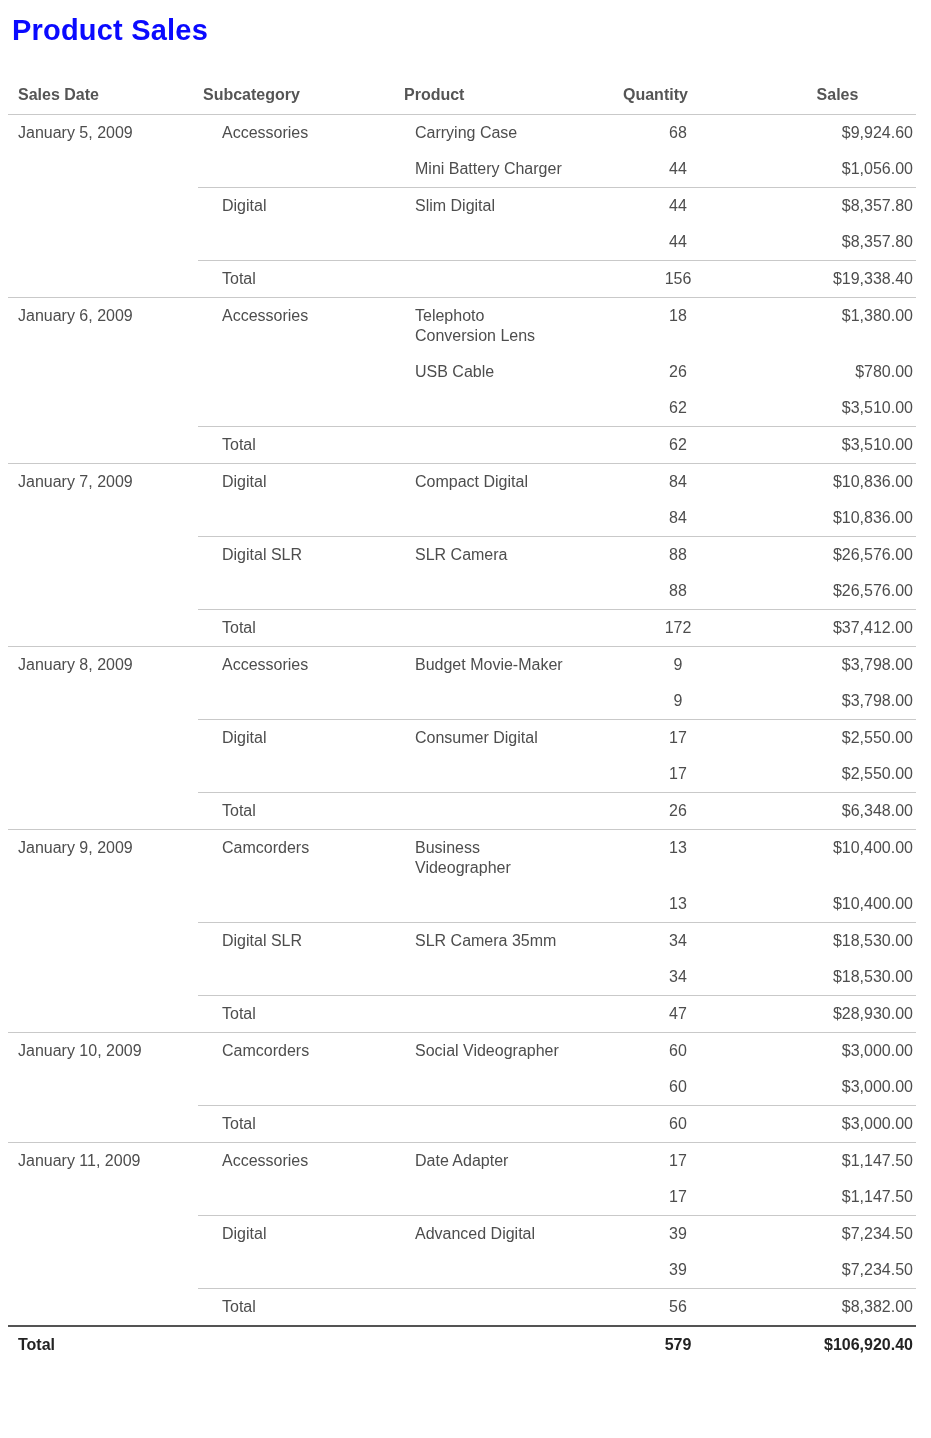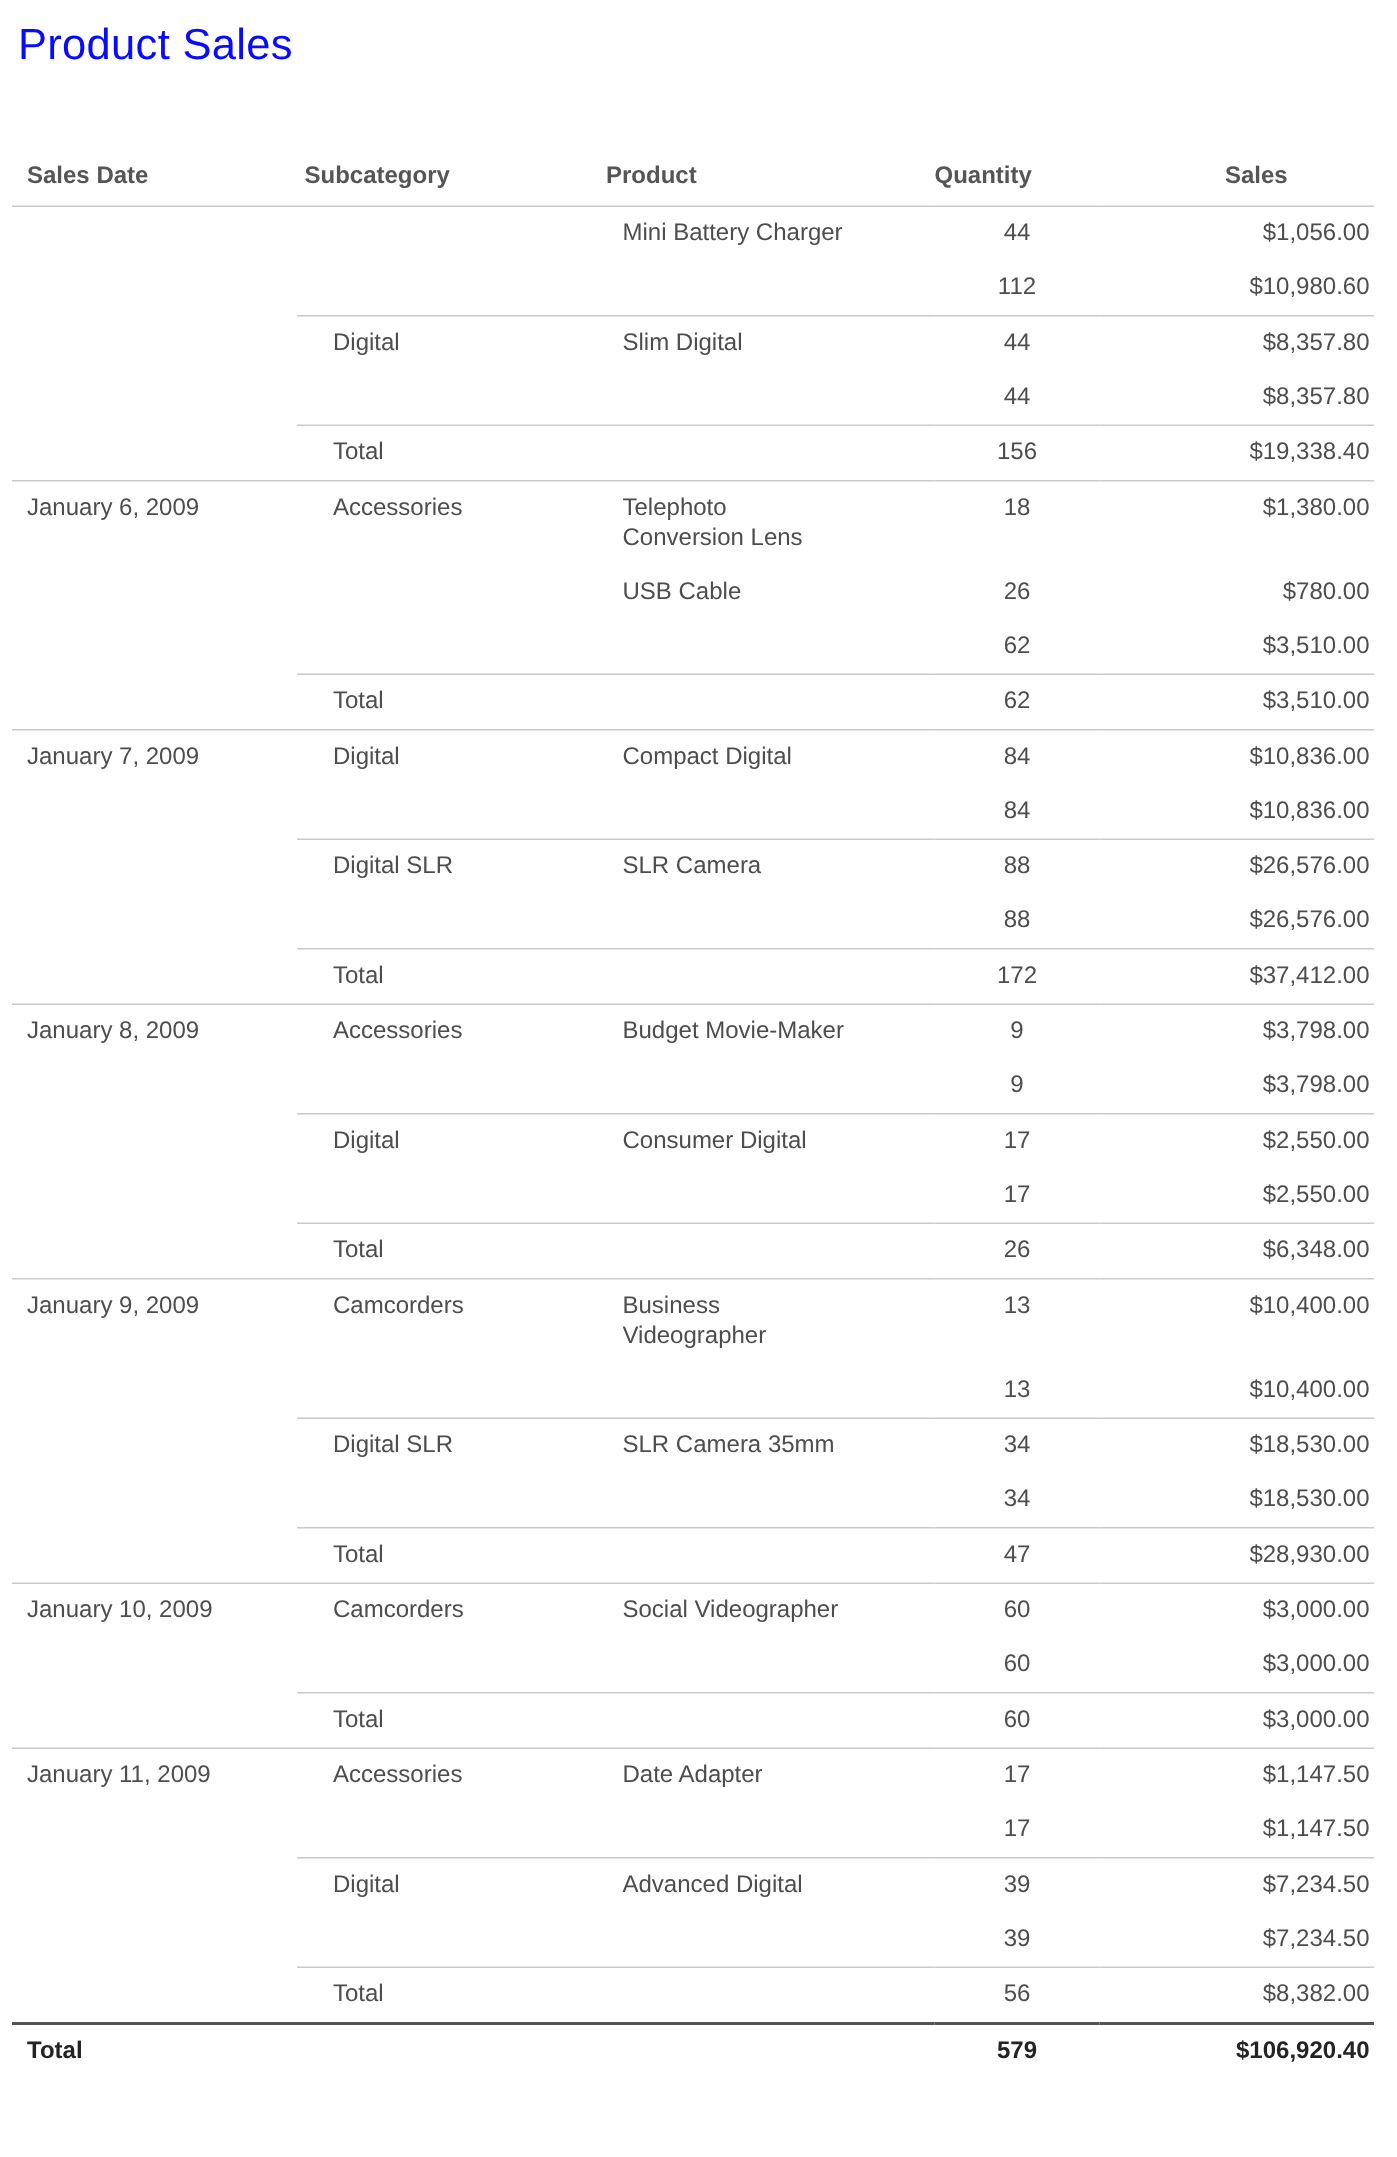--- a/index.html
+++ b/index.html
@@ -13,23 +13,23 @@
   html,body{margin:0;padding:0;background:#ffffff;}
   body{
     width:931px;height:1438px;
     font-family:"Liberation Sans", sans-serif;
     -webkit-font-smoothing:antialiased;
     overflow:hidden;
   }
   .report-title{
     color:var(--title-color);
     font-size:29px;
-    font-weight:normal;
+    font-weight:bold;
     line-height:34px;
-    margin:13px 0 51px 12px;
+    margin:13px 0 28px 12px;
     letter-spacing:0.2px;
   }
   table.sales-table{
     border-collapse:collapse;
     table-layout:fixed;
     width:908px;
     margin-left:8px;
     font-size:16px;
     color:var(--body-text);
   }
@@ -89,33 +89,33 @@
     <thead>
       <tr>
         <th class="c1">Sales Date</th>
         <th class="c2">Subcategory</th>
         <th class="c3">Product</th>
         <th class="c4">Quantity</th>
         <th class="c5">Sales</th>
       </tr>
     </thead>
     <tbody id="table-body">
+        <tr class="group-start">
+          <td class="c1">January 5, 2009</td>
+          <td class="c2">Accessories</td>
+          <td class="c3">Carrying Case</td>
+          <td class="c4">68</td>
+          <td class="c5">$9,924.60</td>
+        </tr>
         <tr>
           <td class="c1"></td>
           <td class="c2"></td>
           <td class="c3">Mini Battery Charger</td>
           <td class="c4">44</td>
           <td class="c5">$1,056.00</td>
-        </tr>
-        <tr>
-          <td class="c1"></td>
-          <td class="c2"></td>
-          <td class="c3"></td>
-          <td class="c4">112</td>
-          <td class="c5">$10,980.60</td>
         </tr>
         <tr class="sub-start">
           <td class="c1"></td>
           <td class="c2">Digital</td>
           <td class="c3">Slim Digital</td>
           <td class="c4">44</td>
           <td class="c5">$8,357.80</td>
         </tr>
         <tr>
           <td class="c1"></td>

